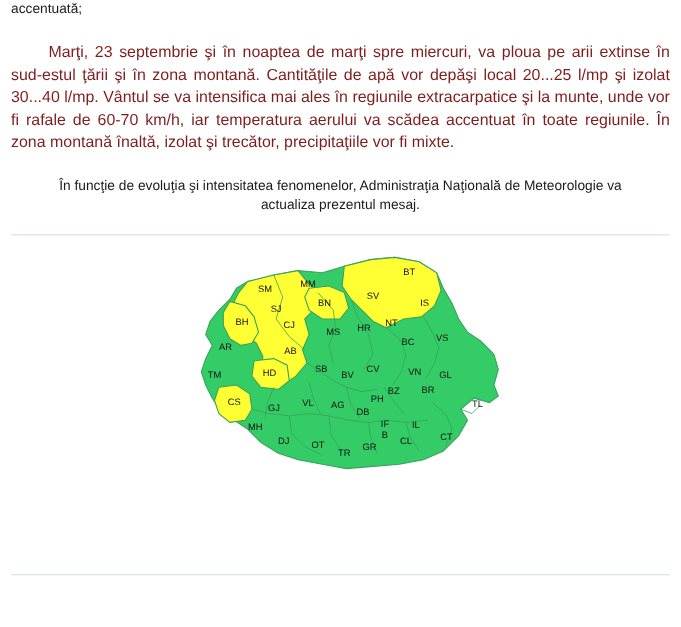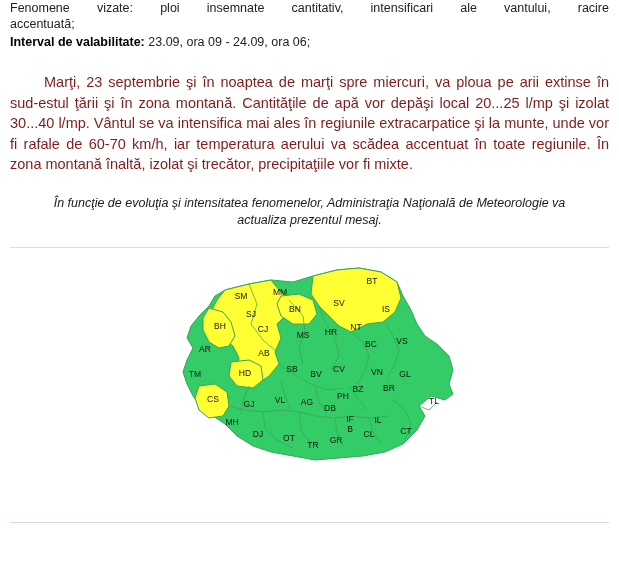--- a/index.html
+++ b/index.html
@@ -53,21 +53,20 @@
     text-align: justify;
     color: #7f1d1d;
   }
   .body-text .indent {
     display: inline-block;
     width: 34px;
   }
   .note-text {
     margin-top: 20px;
     font-size: 12.5px;
-    font-style: italic;
     line-height: 17px;
     text-align: center;
     color: #1b1b1b;
     padding: 0 42px;
   }
   .rule {
     margin-top: 18px;
     border: 0;
     border-top: 1px solid #cfe0ee;
     height: 0;
@@ -102,26 +101,21 @@
     pointer-events: none;
   }
 </style>
 </head>
 <body>
 
 <div class="page">
 
   <div class="meta-block">
     <p class="meta-line meta-line-1">
-      <span class="justify-spread">Fenomene vizate:  ploi  insemnate  cantitativ,  intensificari  ale  vantului,  racire</span>
       <span>accentuată;</span>
-    </p>
-    <p class="meta-line meta-line-2">
-      <span class="meta-label">Interval de valabilitate:</span>
-      <span>23.09, ora 09 - 24.09, ora 06;</span>
     </p>
   </div>
 
   <p class="body-text"><span class="indent"></span><span>Marţi, 23 septembrie şi în noaptea de marţi spre miercuri, va ploua pe arii extinse în sud-estul ţării şi în zona montană. Cantităţile de apă vor depăşi local 20...25 l/mp şi izolat 30...40 l/mp. Vântul se va intensifica mai ales în regiunile extracarpatice şi la munte, unde vor fi rafale de 60-70 km/h, iar temperatura aerului va scădea accentuat în toate regiunile. În zona montană înaltă, izolat şi trecător, precipitaţiile vor fi mixte.</span></p>
 
   <p class="note-text">În funcţie de evoluţia şi intensitatea fenomenelor, Administraţia Naţională de Meteorologie va actualiza prezentul mesaj.</p>
 
   <hr class="rule">
 
   <div class="map-wrap">

